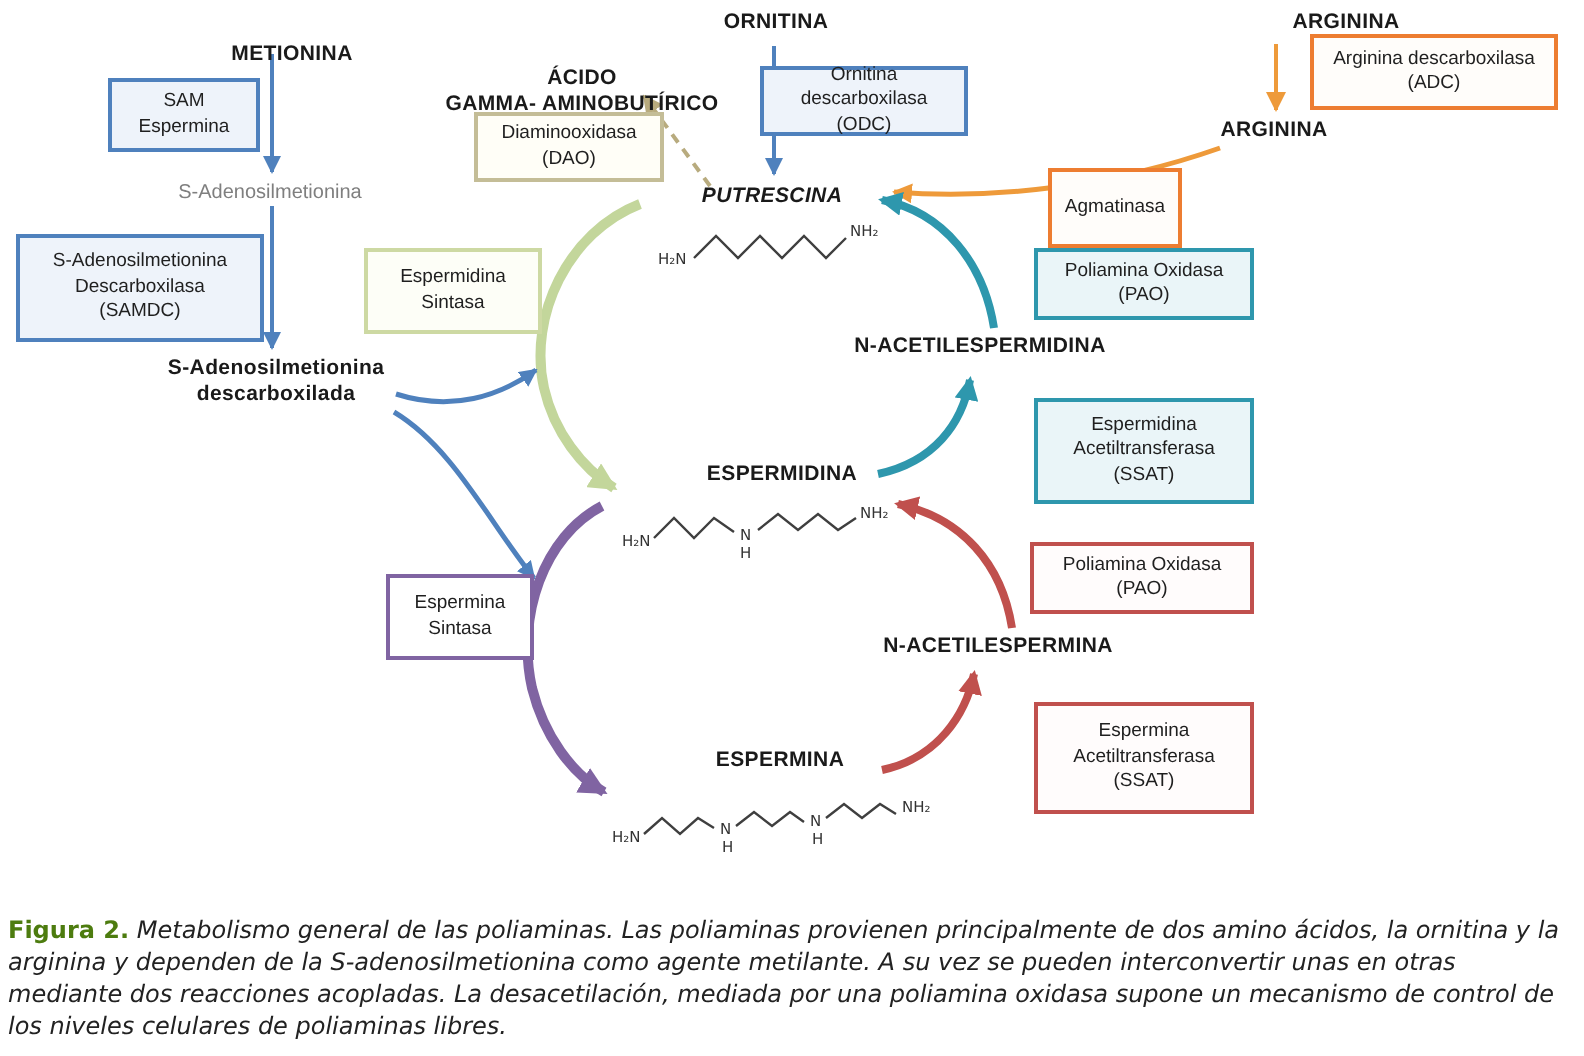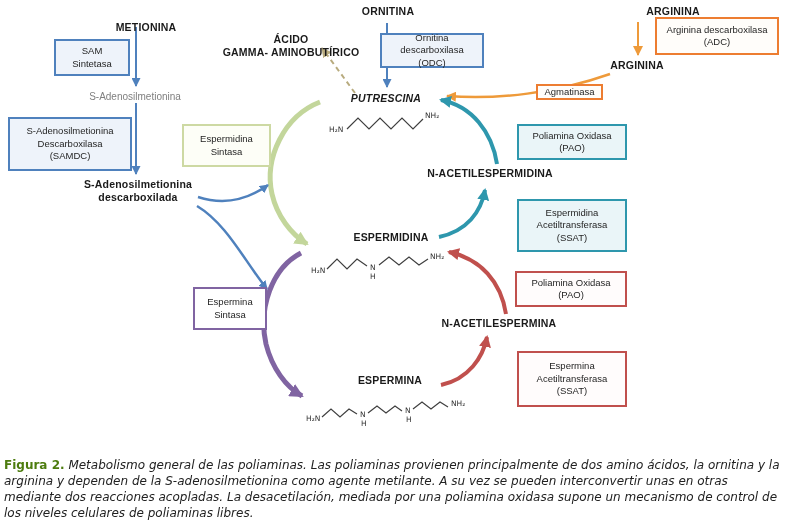--- a/index.html
+++ b/index.html
@@ -120,26 +120,28 @@
     <div class="lbl gray" style="left:135px; top:90px;">S-Adenosilmetionina</div>
     <div class="lbl" style="left:386px; top:92px;font-style:italic;">PUTRESCINA</div>
     <div class="lbl" style="left:138px; top:178px;">S-Adenosilmetionina
 descarboxilada</div>
     <div class="lbl" style="left:490px; top:167px;">N-ACETILESPERMIDINA</div>
     <div class="lbl" style="left:391px; top:231px;">ESPERMIDINA</div>
     <div class="lbl" style="left:499px; top:317px;">N-ACETILESPERMINA</div>
     <div class="lbl" style="left:390px; top:374px;">ESPERMINA</div>
 
     <div class="box blue" style="left:54px;  top:39px;  width:76px;  height:37px;">SAM
-Sintetasa</div>
+Espermina</div>
     <div class="box blue" style="left:380px; top:33px;  width:104px; height:35px;">Ornitina descarboxilasa
 (ODC)</div>
     <div class="box orange" style="left:655px; top:17px;  width:124px; height:38px;">Arginina descarboxilasa
 (ADC)</div>
-    <div class="box orange" style="left:536px; top:84px;  width:67px;  height:16px;">Agmatinasa</div>
+    <div class="box tan" style="left:237px; top:56px;  width:95px;  height:35px;">Diaminooxidasa
+(DAO)</div>
+    <div class="box orange" style="left:524px; top:84px;  width:67px;  height:40px;">Agmatinasa</div>
     <div class="box blue" style="left:8px;   top:117px; width:124px; height:54px;">S-Adenosilmetionina
 Descarboxilasa
 (SAMDC)</div>
     <div class="box green" style="left:182px; top:124px; width:89px;  height:43px;">Espermidina
 Sintasa</div>
     <div class="box teal" style="left:517px; top:124px; width:110px; height:36px;">Poliamina Oxidasa
 (PAO)</div>
     <div class="box teal" style="left:517px; top:199px; width:110px; height:53px;">Espermidina
 Acetiltransferasa
 (SSAT)</div>

